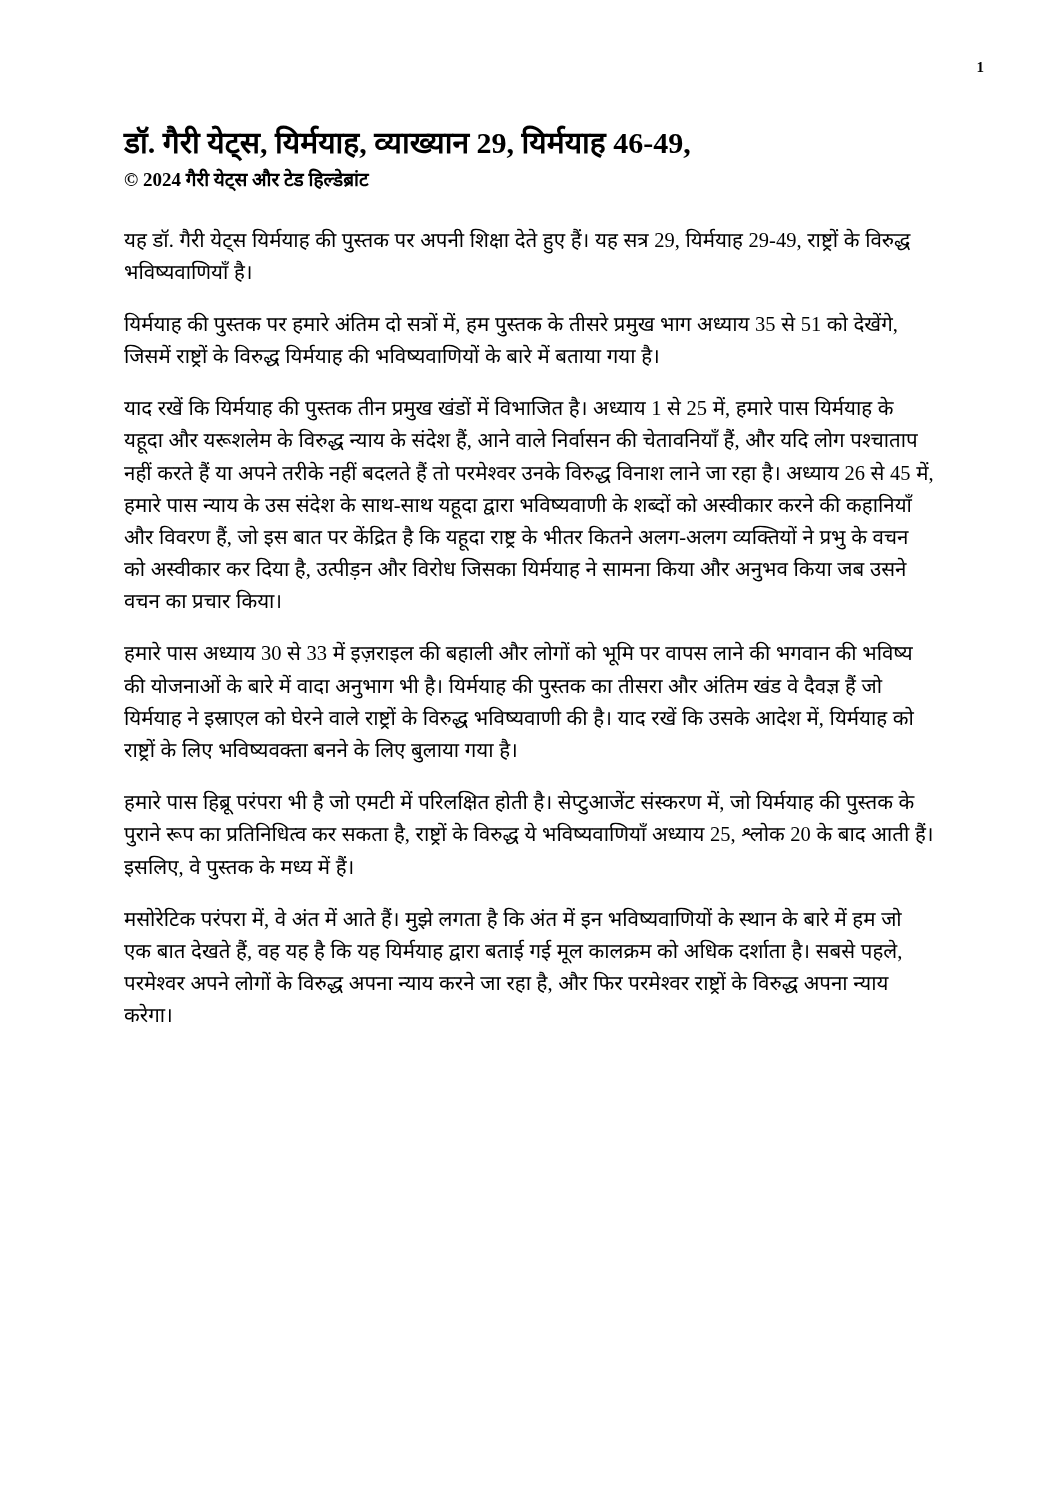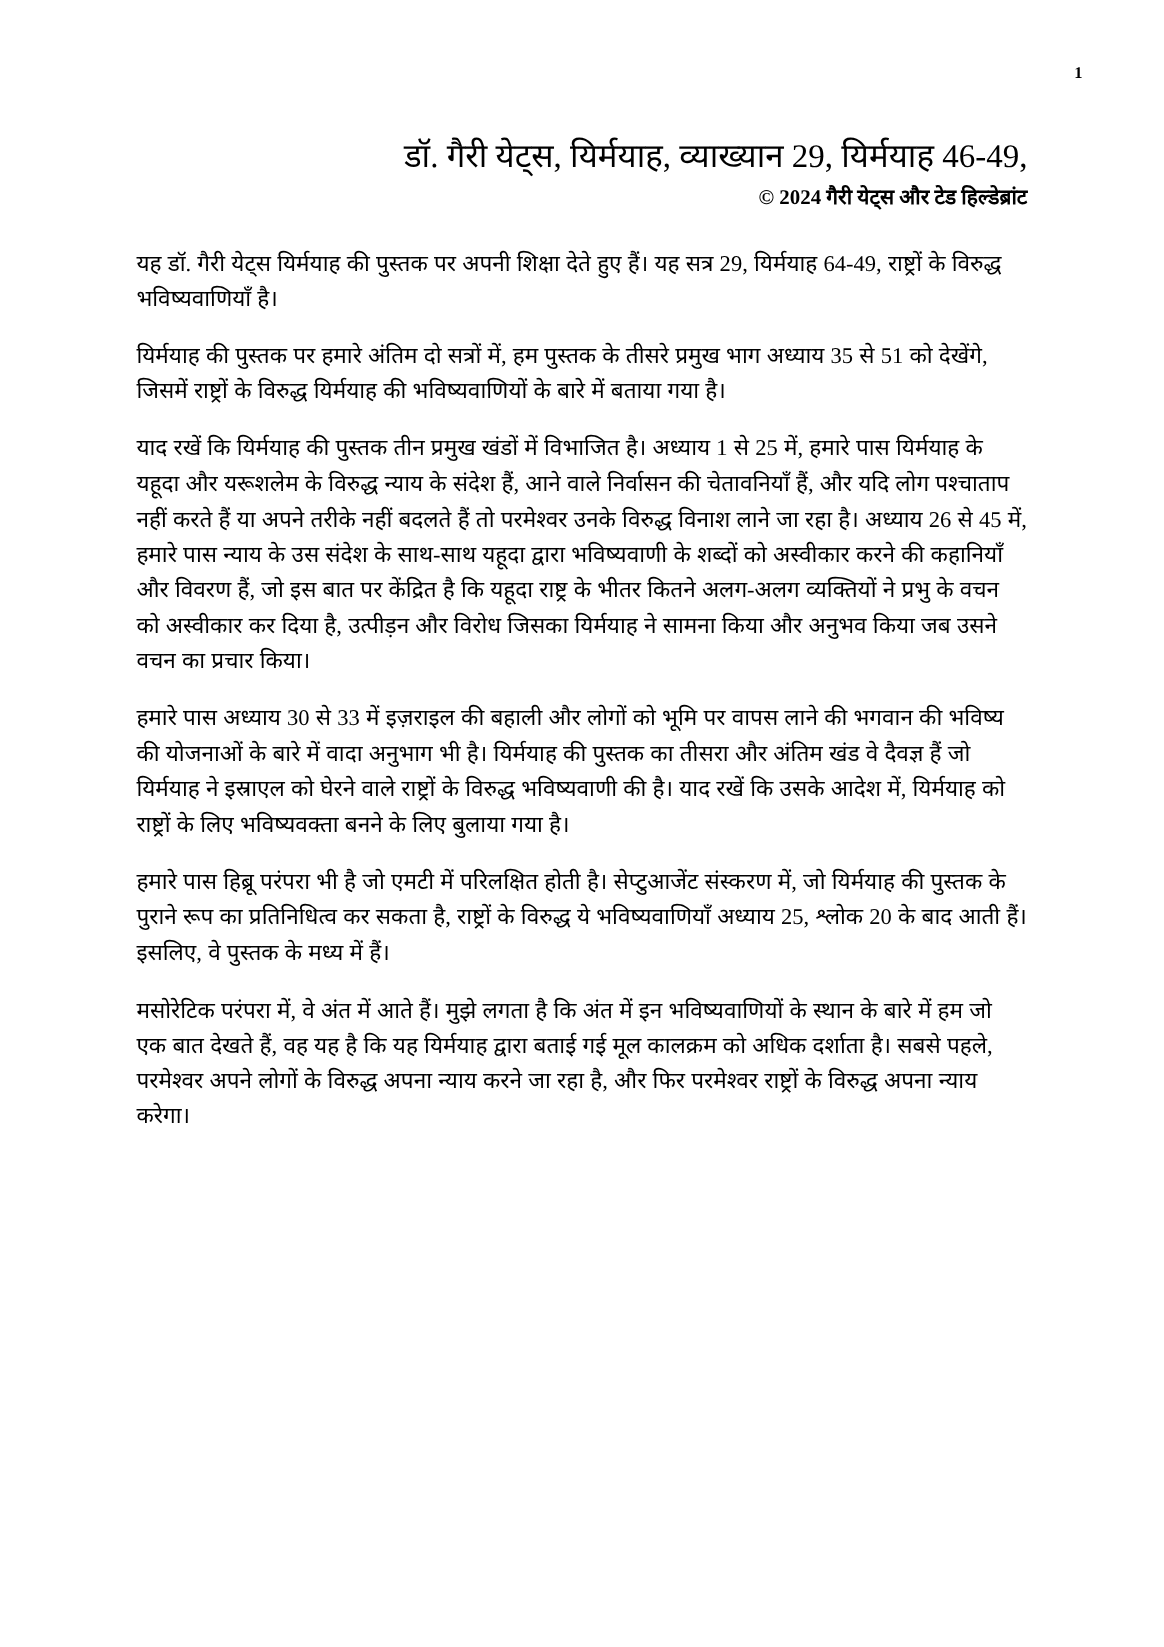--- a/index.html
+++ b/index.html
@@ -27,32 +27,32 @@
     font-weight: bold;
     line-height: 1;
   }
   .content {
     position: absolute;
     left: 124px;
     right: 124px;
     top: 120px;
   }
   .doc-title {
-    text-align: right;
+    text-align: left;
     font-size: 30px;
-    font-weight: normal;
+    font-weight: bold;
     line-height: 1.5;
     margin: 0 0 2px 0;
     letter-spacing: 0px;
   }
   .doc-title .line {
     display: block;
   }
   .copyright {
-    text-align: right;
+    text-align: left;
     font-size: 19px;
     font-weight: bold;
     margin: 2px 0 30px 0;
     line-height: 1.4;
   }
   .body-par {
     font-size: 20.5px;
     line-height: 1.57;
     margin: 0 0 20px 0;
     text-align: left;
@@ -70,21 +70,21 @@
   <div class="page-number">1</div>
 
   <div class="content">
 
     <h1 class="doc-title">
       <span class="line">डॉ. गैरी येट्स, यिर्मयाह, व्याख्यान 29, यिर्मयाह 46-49,</span>
     </h1>
 
     <div class="copyright">© 2024 गैरी येट्स और टेड हिल्डेब्रांट</div>
 
-    <p class="body-par">यह डॉ. गैरी येट्स यिर्मयाह की पुस्तक पर अपनी शिक्षा देते हुए हैं। यह सत्र 29, यिर्मयाह 64-49, राष्ट्रों के विरुद्ध भविष्यवाणियाँ है।</p>
+    <p class="body-par">यह डॉ. गैरी येट्स यिर्मयाह की पुस्तक पर अपनी शिक्षा देते हुए हैं। यह सत्र 29, यिर्मयाह 29-49, राष्ट्रों के विरुद्ध भविष्यवाणियाँ है।</p>
     <p class="body-par">यिर्मयाह की पुस्तक पर हमारे अंतिम दो सत्रों में, हम पुस्तक के तीसरे प्रमुख भाग अध्याय 35 से 51 को देखेंगे, जिसमें राष्ट्रों के विरुद्ध यिर्मयाह की भविष्यवाणियों के बारे में बताया गया है।</p>
     <p class="body-par">याद रखें कि यिर्मयाह की पुस्तक तीन प्रमुख खंडों में विभाजित है। अध्याय 1 से 25 में, हमारे पास यिर्मयाह के यहूदा और यरूशलेम के विरुद्ध न्याय के संदेश हैं, आने वाले निर्वासन की चेतावनियाँ हैं, और यदि लोग पश्चाताप नहीं करते हैं या अपने तरीके नहीं बदलते हैं तो परमेश्वर उनके विरुद्ध विनाश लाने जा रहा है। अध्याय 26 से 45 में, हमारे पास न्याय के उस संदेश के साथ-साथ यहूदा द्वारा भविष्यवाणी के शब्दों को अस्वीकार करने की कहानियाँ और विवरण हैं, जो इस बात पर केंद्रित है कि यहूदा राष्ट्र के भीतर कितने अलग-अलग व्यक्तियों ने प्रभु के वचन को अस्वीकार कर दिया है, उत्पीड़न और विरोध जिसका यिर्मयाह ने सामना किया और अनुभव किया जब उसने वचन का प्रचार किया।</p>
     <p class="body-par">हमारे पास अध्याय 30 से 33 में इज़राइल की बहाली और लोगों को भूमि पर वापस लाने की भगवान की भविष्य की योजनाओं के बारे में वादा अनुभाग भी है। यिर्मयाह की पुस्तक का तीसरा और अंतिम खंड वे दैवज्ञ हैं जो यिर्मयाह ने इस्राएल को घेरने वाले राष्ट्रों के विरुद्ध भविष्यवाणी की है। याद रखें कि उसके आदेश में, यिर्मयाह को राष्ट्रों के लिए भविष्यवक्ता बनने के लिए बुलाया गया है।</p>
     <p class="body-par">हमारे पास हिब्रू परंपरा भी है जो एमटी में परिलक्षित होती है। सेप्टुआजेंट संस्करण में, जो यिर्मयाह की पुस्तक के पुराने रूप का प्रतिनिधित्व कर सकता है, राष्ट्रों के विरुद्ध ये भविष्यवाणियाँ अध्याय 25, श्लोक 20 के बाद आती हैं। इसलिए, वे पुस्तक के मध्य में हैं।</p>
     <p class="body-par">मसोरेटिक परंपरा में, वे अंत में आते हैं। मुझे लगता है कि अंत में इन भविष्यवाणियों के स्थान के बारे में हम जो एक बात देखते हैं, वह यह है कि यह यिर्मयाह द्वारा बताई गई मूल कालक्रम को अधिक दर्शाता है। सबसे पहले, परमेश्वर अपने लोगों के विरुद्ध अपना न्याय करने जा रहा है, और फिर परमेश्वर राष्ट्रों के विरुद्ध अपना न्याय करेगा।</p>
 
   </div>
 
 </div>
 

